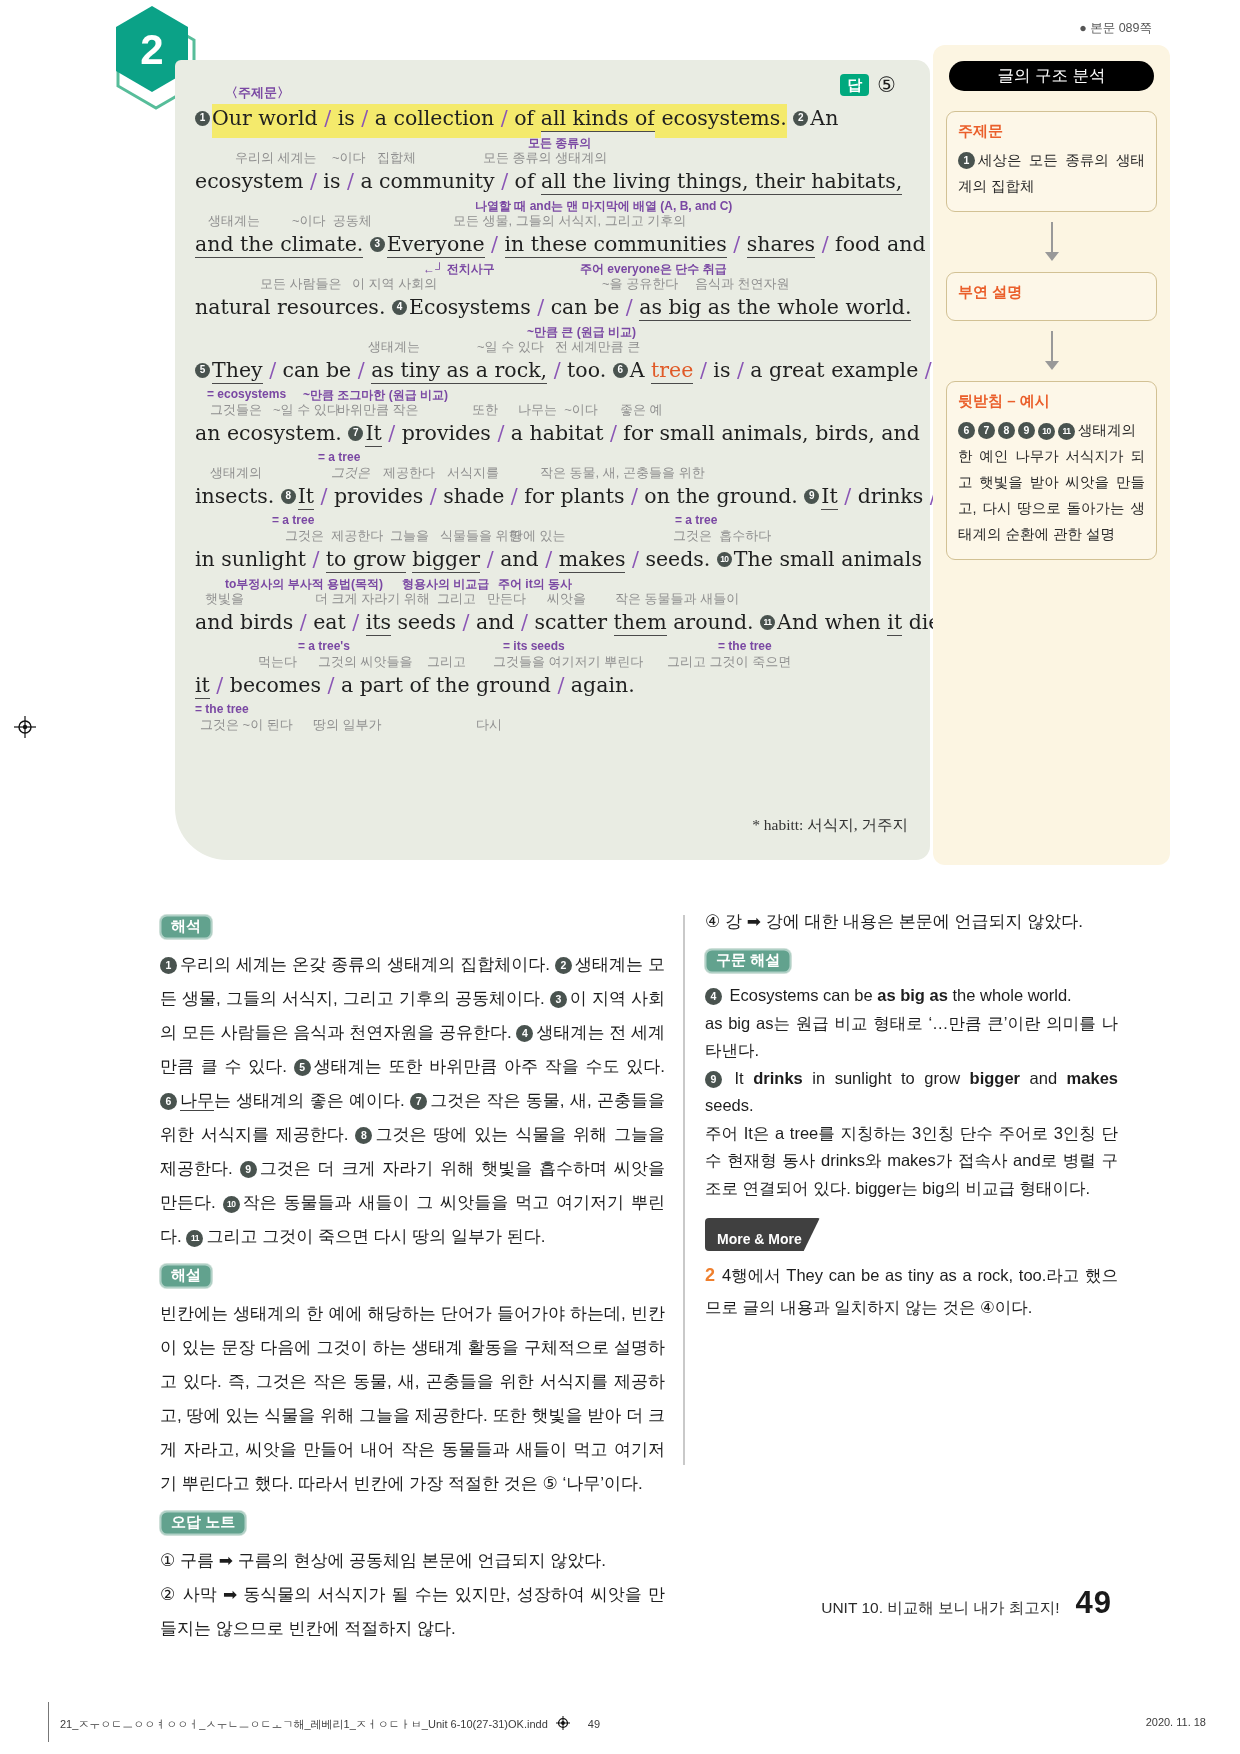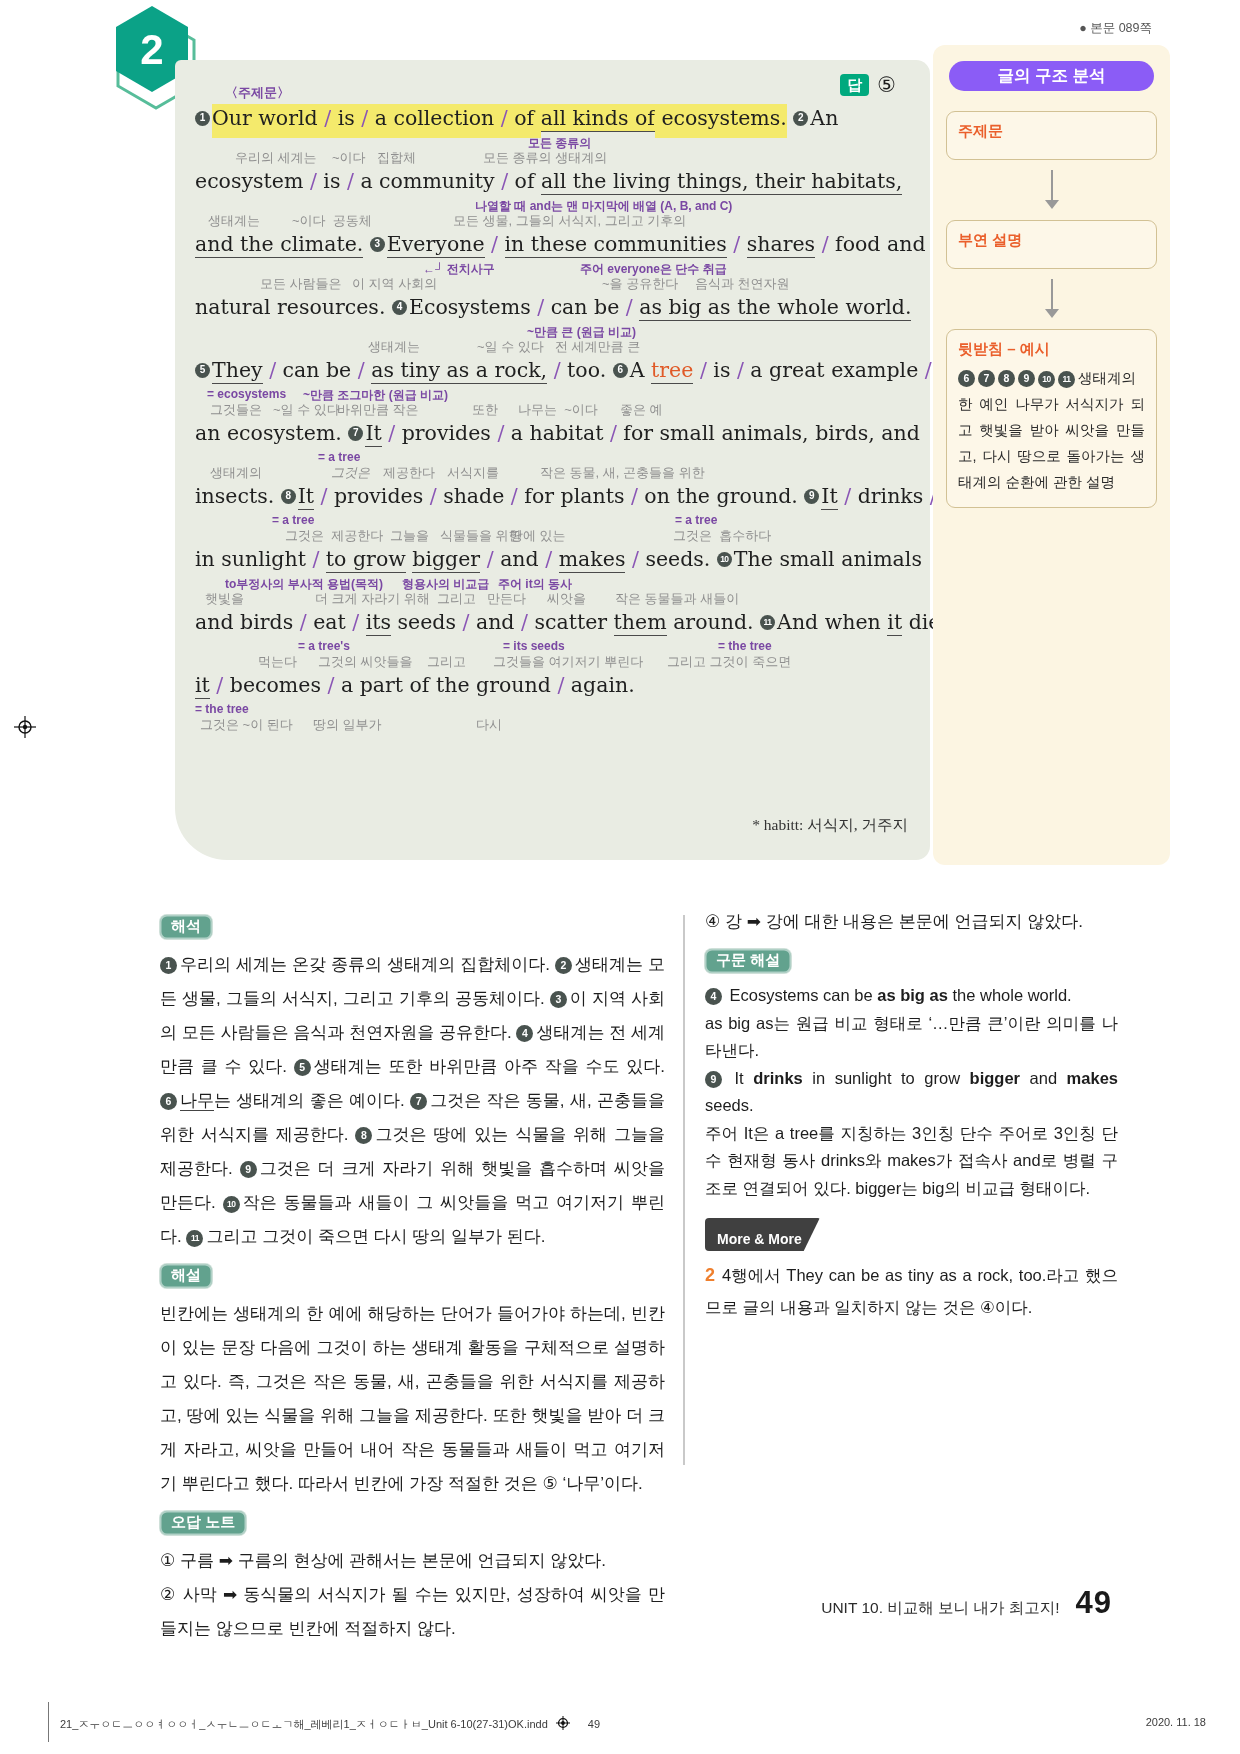--- a/index.html
+++ b/index.html
@@ -30,21 +30,21 @@
   .ann { position:absolute; top:32px; white-space:pre; font-size:12px; font-weight:700; color:#7a48a3; }
   .ko { position:absolute; top:46px; white-space:pre; font-size:13px; color:#8f8f8f; }
   .nc { display:inline-flex; align-items:center; justify-content:center; background:#49534f; color:#fff; border-radius:50%; font-family:"Liberation Sans",sans-serif; font-weight:700; }
   .nc-p { width:15px; height:15px; font-size:10px; vertical-align:4px; margin-right:2px; }
   .nc-s { width:17px; height:17px; font-size:10.5px; vertical-align:1px; margin:0 3px 0 0; }
   .nc.w2 { font-size:8.5px; letter-spacing:-0.5px; }
   .footnote { position:absolute; right:22px; bottom:24px; font-family:Liberation Serif, serif; font-size:15.5px; color:#333; }
 
   
   .sidebar { position:absolute; left:933px; top:45px; width:237px; height:820px; background:#fcf5e2; border-radius:12px; }
-  .sb-header { margin:16px auto 20px; width:205px; background:#8b5cf6; color:#fff; font-size:16.5px; font-weight:700; text-align:center; padding:4px 0; border-radius:15px; }
+  .sb-header { margin:16px auto 20px; width:205px; background:#000000; color:#fff; font-size:16.5px; font-weight:400; text-align:center; padding:4px 0; border-radius:15px; }
   .sb-box { margin:0 13px; border:1.5px solid #d2c194; border-radius:9px; padding:10px 11px 12px; background:#fdf7e8; }
   .sb-title { color:#ea5f2b; font-size:15px; font-weight:700; margin-bottom:6px; }
   .sb-body { font-size:14.5px; line-height:26px; color:#2a2a2a; text-align:justify; }
   .flow-arrow { width:0; margin:8px auto; height:44px; position:relative; }
   .flow-arrow .stem { position:absolute; left:-1px; top:2px; width:2px; height:30px; background:#999; }
   .flow-arrow .tip { position:absolute; left:-7px; top:32px; width:0; height:0; border-left:7px solid transparent; border-right:7px solid transparent; border-top:9px solid #999; }
 
   
   .col-left { position:absolute; left:160px; top:905px; width:505px; }
   .col-divider { position:absolute; left:683px; top:915px; width:1.5px; height:550px; background:#c9c9c9; }
@@ -188,20 +188,21 @@
         </div>
       </div>
     <div class="footnote">* habitt: 서식지, 거주지</div>
   </div>
 
   <div class="sidebar">
     <div class="sb-header">글의 구조 분석</div>
     <div id="sb-boxes">
         <div class="sb-box">
           <div class="sb-title">주제문</div>
+          <div class="sb-body"><span class="nc nc-s">1</span><span>세상은 모든 종류의 생태계의 집합체</span></div>
         </div>
         <div class="flow-arrow">
           <div class="stem"></div>
           <div class="tip"></div>
         </div>
         <div class="sb-box">
           <div class="sb-title">부연 설명</div>
         </div>
         <div class="flow-arrow">
           <div class="stem"></div>
@@ -214,21 +215,21 @@
       </div>
   </div>
 
   <div class="col-left">
     <div><span class="sec-badge">해석</span></div>
     <div class="para" id="haeseok-para"><span class="nc nc-s">1</span><span>우리의 세계는 온갖 종류의 생태계의 집합체이다. </span><span class="nc nc-s">2</span><span>생태계는 모든 생물, 그들의 서식지, 그리고 기후의 공동체이다. </span><span class="nc nc-s">3</span><span>이 지역 사회의 모든 사람들은 음식과 천연자원을 공유한다. </span><span class="nc nc-s">4</span><span>생태계는 전 세계만큼 클 수 있다. </span><span class="nc nc-s">5</span><span>생태계는 또한 바위만큼 아주 작을 수도 있다. </span><span class="nc nc-s">6</span><span class="ul2">나무</span><span>는 생태계의 좋은 예이다. </span><span class="nc nc-s">7</span><span>그것은 작은 동물, 새, 곤충들을 위한 서식지를 제공한다. </span><span class="nc nc-s">8</span><span>그것은 땅에 있는 식물을 위해 그늘을 제공한다. </span><span class="nc nc-s">9</span><span>그것은 더 크게 자라기 위해 햇빛을 흡수하며 씨앗을 만든다. </span><span class="nc nc-s w2">10</span><span>작은 동물들과 새들이 그 씨앗들을 먹고 여기저기 뿌린다. </span><span class="nc nc-s w2">11</span><span>그리고 그것이 죽으면 다시 땅의 일부가 된다.</span></div>
     <div><span class="sec-badge">해설</span></div>
     <div class="para">빈칸에는 생태계의 한 예에 해당하는 단어가 들어가야 하는데, 빈칸이 있는 문장 다음에 그것이 하는 생태계 활동을 구체적으로 설명하고 있다. 즉, 그것은 작은 동물, 새, 곤충들을 위한 서식지를 제공하고, 땅에 있는 식물을 위해 그늘을 제공한다. 또한 햇빛을 받아 더 크게 자라고, 씨앗을 만들어 내어 작은 동물들과 새들이 먹고 여기저기 뿌린다고 했다. 따라서 빈칸에 가장 적절한 것은 ⑤ ‘나무’이다.</div>
     <div><span class="sec-badge">오답 노트</span></div>
     <div id="odap-items">
-        <div class="odap-item">① 구름 ➡ 구름의 현상에 관해서는 본문에 언급되지 않았다.</div>
+        <div class="odap-item">① 구름 ➡ 구름의 현상에 공동체임 본문에 언급되지 않았다.</div>
         <div class="odap-item">② 사막 ➡ 동식물의 서식지가 될 수는 있지만, 성장하여 씨앗을 만들지는 않으므로 빈칸에 적절하지 않다.</div>
       </div>
   </div>
 
   <div class="col-divider"></div>
 
   <div class="col-right">
     <div class="odap-item">④ 강 ➡ 강에 대한 내용은 본문에 언급되지 않았다.</div>
     <div><span class="sec-badge">구문 해설</span></div>
     <div id="gumun-lines">

